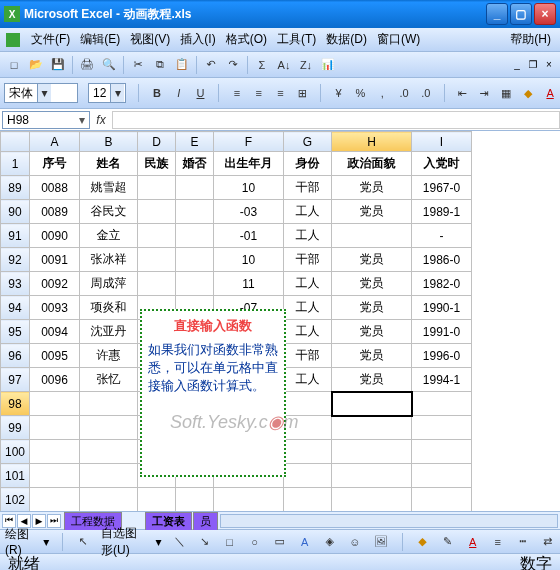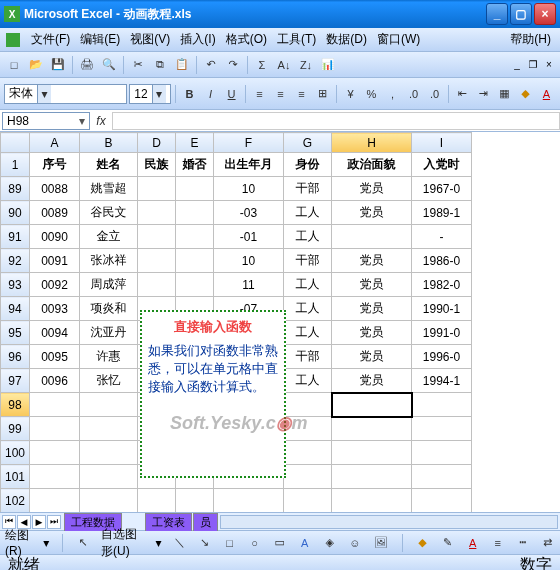--- a/index.html
+++ b/index.html
@@ -18,21 +18,21 @@
 .menuitem { padding: 2px 5px; cursor: pointer; }
 .help { margin-left: auto; }
 
 
 .toolbar { height: 26px; background: linear-gradient(#e3efff,#bcd4f6); display: flex; align-items: center; padding: 0 4px; border-bottom: 1px solid #9db9dd; gap: 2px; }
 .tbtn { width: 20px; height: 20px; border: 1px solid transparent; display:flex;align-items:center;justify-content:center; font-size:11px; color:#333; cursor:pointer; border-radius:2px; }
 .tsep { width:1px; height:18px; background:#9db9dd; margin:0 2px; }
 .wincontrol { margin-left:auto; display:flex; gap:2px; }
 .wincontrol span { width:14px;height:14px;font-size:10px;display:flex;align-items:center;justify-content:center;cursor:pointer; }
 
-.fontbar { height:32px; background: linear-gradient(#e3efff,#bcd4f6); display:flex; align-items:center; padding:0 4px; gap:2px; border-bottom:1px solid #9db9dd; }
+.fontbar { height:16px; background: linear-gradient(#e3efff,#bcd4f6); display:flex; align-items:center; padding:15px 4px; gap:10px; border-bottom:1px solid #9db9dd; }
 .combo { height:20px; background:#fff; border:1px solid #7a9ac0; display:flex; align-items:center; font-size:12px; padding:0 1px 0 4px; }
 .combo .dd { width:14px; text-align:center; color:#333; background:#dbe8f9; border-left:1px solid #7a9ac0;height:18px;line-height:18px;margin-left:4px; }
 .fontname { width:130px; }
 .fontsize { width:44px; }
 
 
 .fbar { height:22px; background:#fff; display:flex; align-items:center; border-bottom:1px solid #9db9dd; font-size:12px; }
 .namebox { width:88px; border:1px solid #7a9ac0; margin:0 0 0 2px; height:18px; display:flex;align-items:center;padding:0 4px; }
 .namebox .dd{margin-left:auto;color:#555;}
 .fxbtn { width:22px; text-align:center; font-style:italic; color:#333; cursor:pointer;}
@@ -52,28 +52,28 @@
 
 
 .callout { position:absolute; left:140px; top:178px; width:146px; height:168px; background:#fff; border:2px dotted #1a8a1a; padding:6px; font-size:13px; line-height:18px; color:#003399; text-align:left; }
 .callout .red { color:#ef4444; text-align:center; display:block; margin-bottom:6px; font-weight:bold; }
 
 
 .tabstrip { height:18px; background:#e3efff; display:flex; align-items:center; font-size:11px; border-top:1px solid #9db9dd; }
 .tabnav { display:flex; gap:1px; padding:0 2px; }
 .tabnav span { width:14px;height:14px;border:1px solid #9db9dd;background:#fff;display:flex;align-items:center;justify-content:center;cursor:pointer;font-size:9px; }
 .stab { padding:1px 6px; background:#8b5cf6; border:1px solid #888; border-bottom:none; margin-left:1px; cursor:pointer; }
-.stab.active { font-weight:normal;margin-left:23px; }
+.stab.active { font-weight:bold;margin-left:23px; }
 .hscroll { flex:1; height:14px; background:#dbe8f9; margin:0 2px; border:1px solid #9db9dd; }
 
 .drawbar { height:24px; background:linear-gradient(#e3efff,#bcd4f6); display:flex; align-items:center; padding:0 5px; gap:11px; font-size:12px; border-top:1px solid #9db9dd; }
 .status { height:22px; background:linear-gradient(#e3efff,#bcd4f6); display:flex; align-items:center; padding:0 8px; font-size:16px; border-top:1px solid #9db9dd; }
 .status .r { margin-left:auto; }
 
-.watermark { position:absolute; left:170px; top:280px; font-size:18px; color:rgba(120,120,120,0.5); font-weight:bold; font-style:italic; pointer-events:none; }
+.watermark { position:absolute; left:170px; top:280px; font-size:18px; color:rgba(120,120,120,0.5); font-weight:normal; font-style:italic; pointer-events:none; }
 .watermark .o{color:rgba(200,50,50,0.6);}
 
 
 .cA{width:50px}.cB{width:58px}.cD{width:38px}.cE{width:38px}.cF{width:70px}.cG{width:48px}.cH{width:80px}.cI{width:60px}
 </style>
 </head>
 <body>
 
 <div class="titlebar">
   <div class="icon">X</div>

